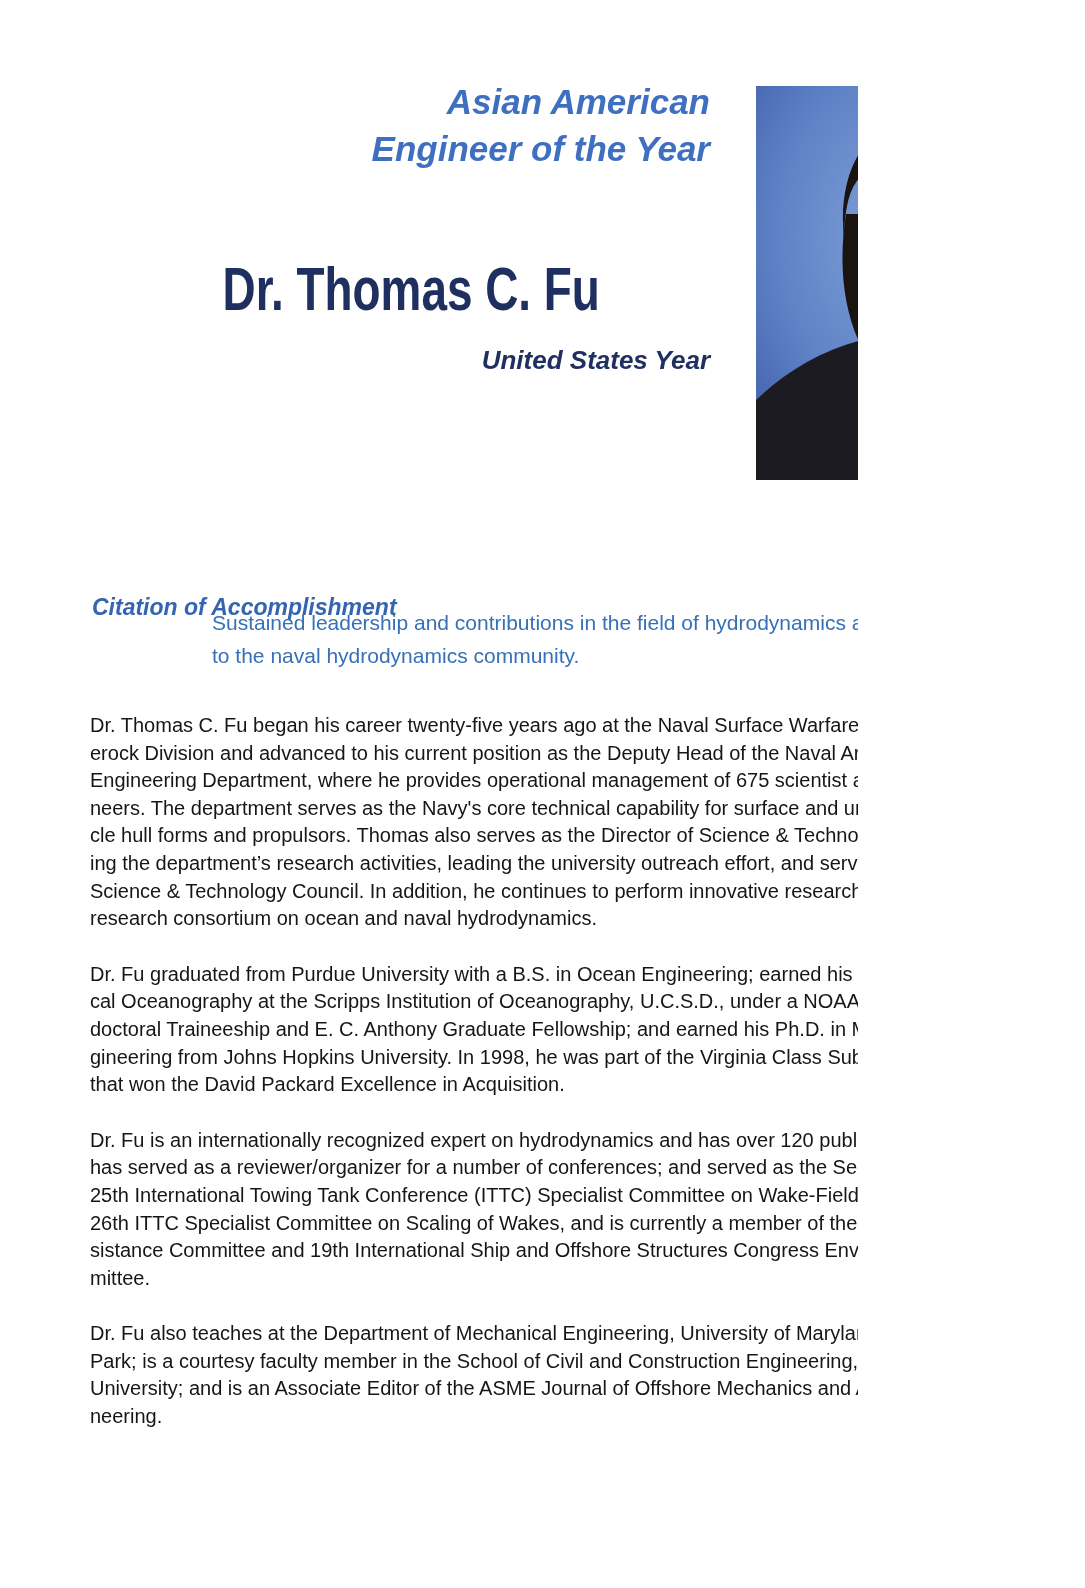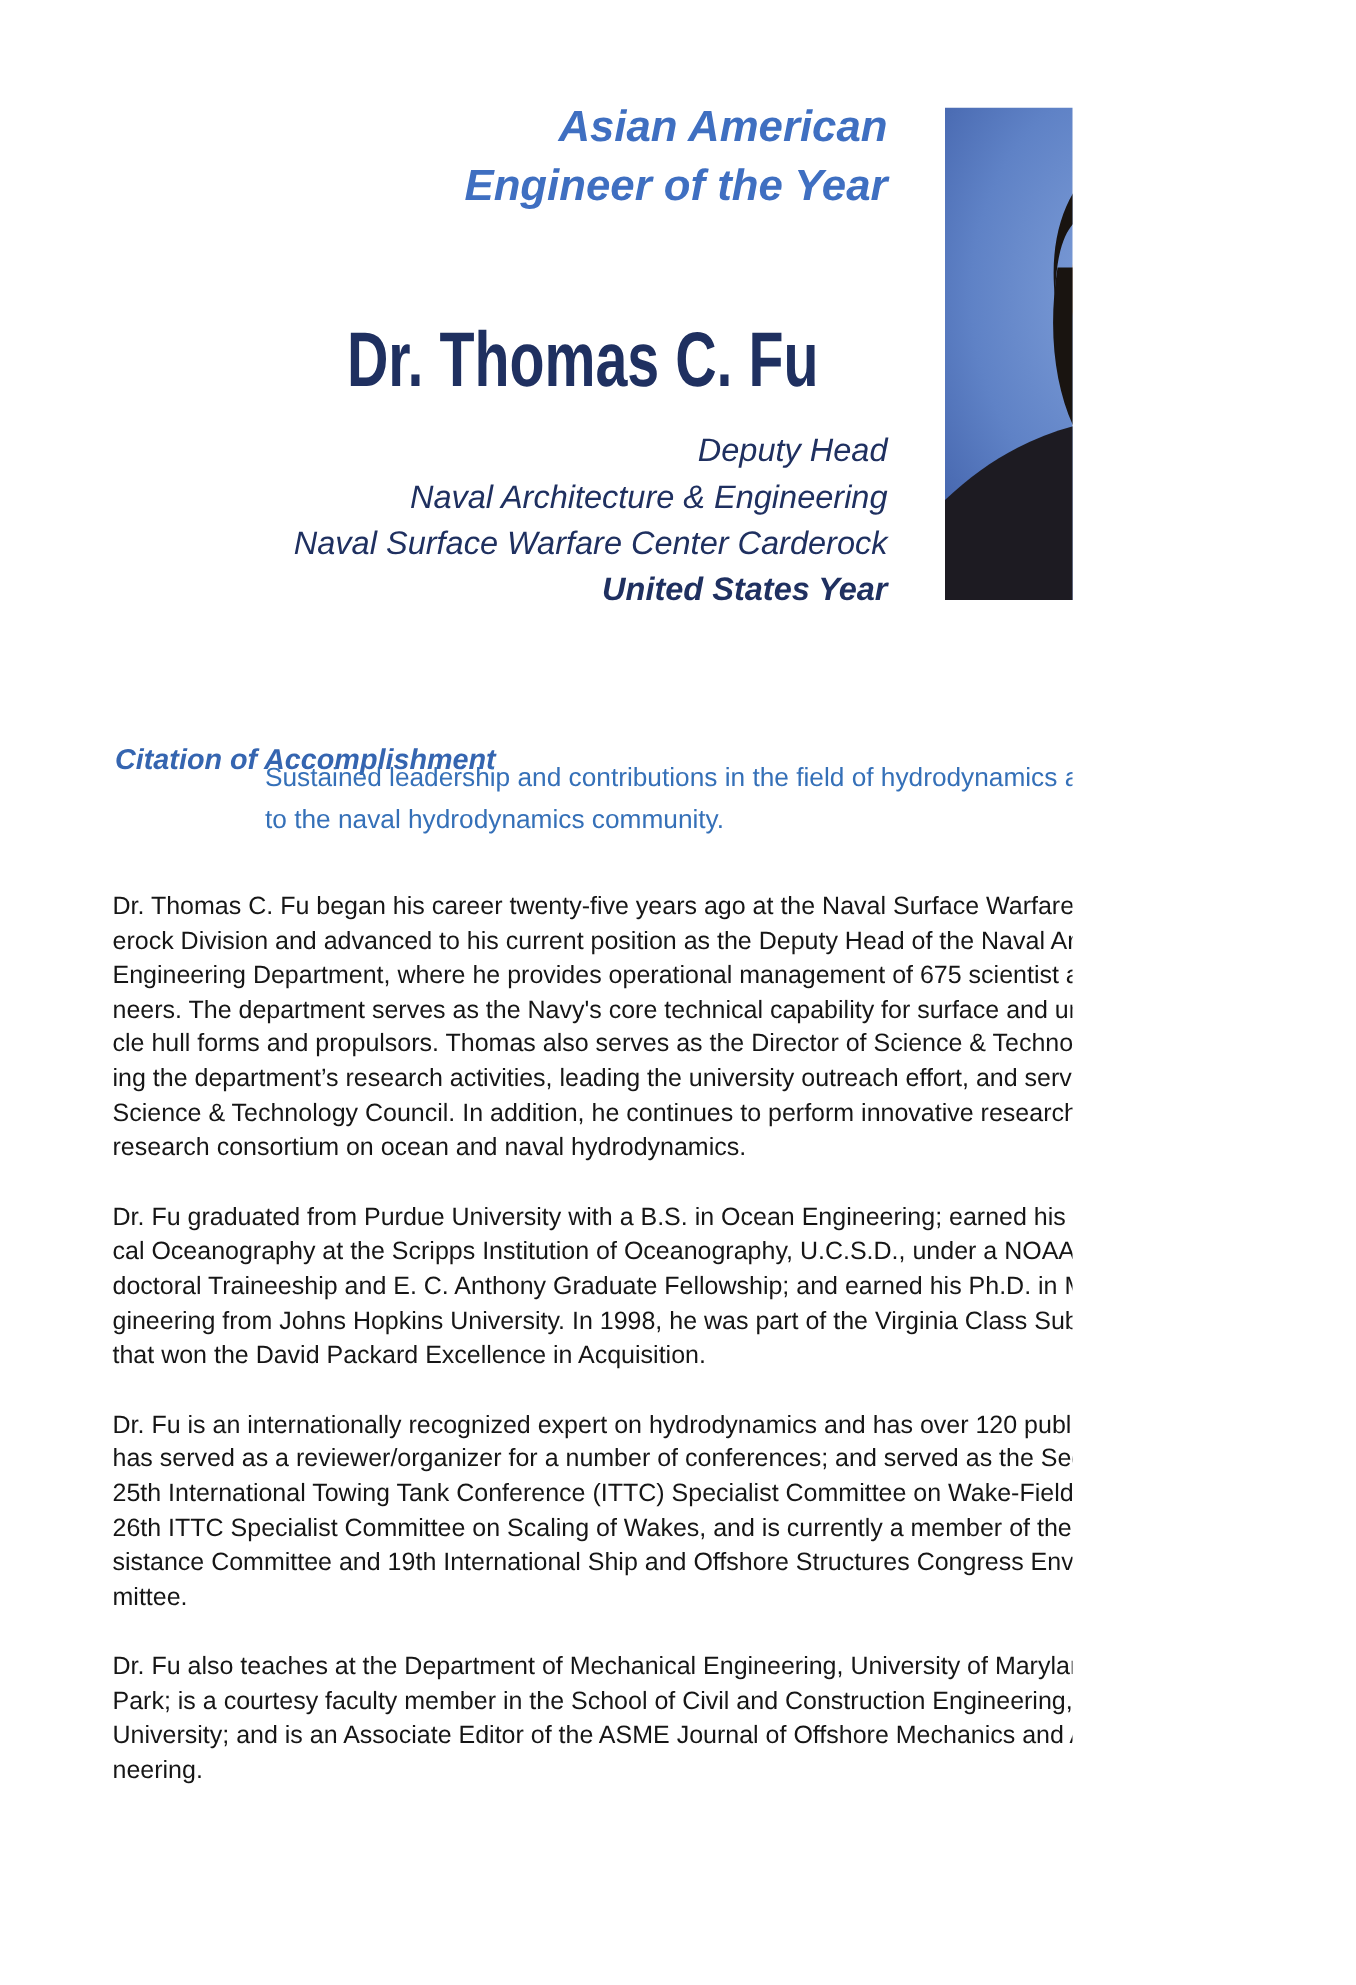--- a/index.html
+++ b/index.html
@@ -22,21 +22,21 @@
     line-height: 47px;
     font-weight: bold;
     font-style: italic;
     color: #3f6fc1;
     white-space: pre-line;
   }
   .honoree-name {
     position: absolute;
     top: 258px; left: 90px; width: 620px;
     margin: 0;
-    text-align: center;
+    text-align: left;
     color: #1f3060;
     font-size: 62px;
     line-height: 62px;
     font-weight: bold;
     white-space: nowrap;
   }
   .honoree-name .squeeze {
     display: inline-block;
     transform: scaleX(0.74);
     transform-origin: right center;
@@ -98,23 +98,20 @@
 
 <div class="page">
 
   <div>
     <h2 class="award-title">Asian American
 Engineer of the Year</h2>
 
     <h1 class="honoree-name"><span class="squeeze">Dr. Thomas C. Fu</span></h1>
 
     <div class="role-block">
-      <div class="role-lines">Deputy Head
-Naval Architecture &amp; Engineering
-Naval Surface Warfare Center Carderock</div>
       <div class="role-line-bold">United States Year</div>
     </div>
 
     <div class="photo-frame">
       <svg viewBox="0 0 296 394" width="296" height="394">
         <defs>
           <radialGradient id="bgGrad" cx="50%" cy="38%" r="78%">
             <stop offset="0%" stop-color="#83a2da"></stop>
             <stop offset="55%" stop-color="#5f82c6"></stop>
             <stop offset="100%" stop-color="#3a59a3"></stop>

